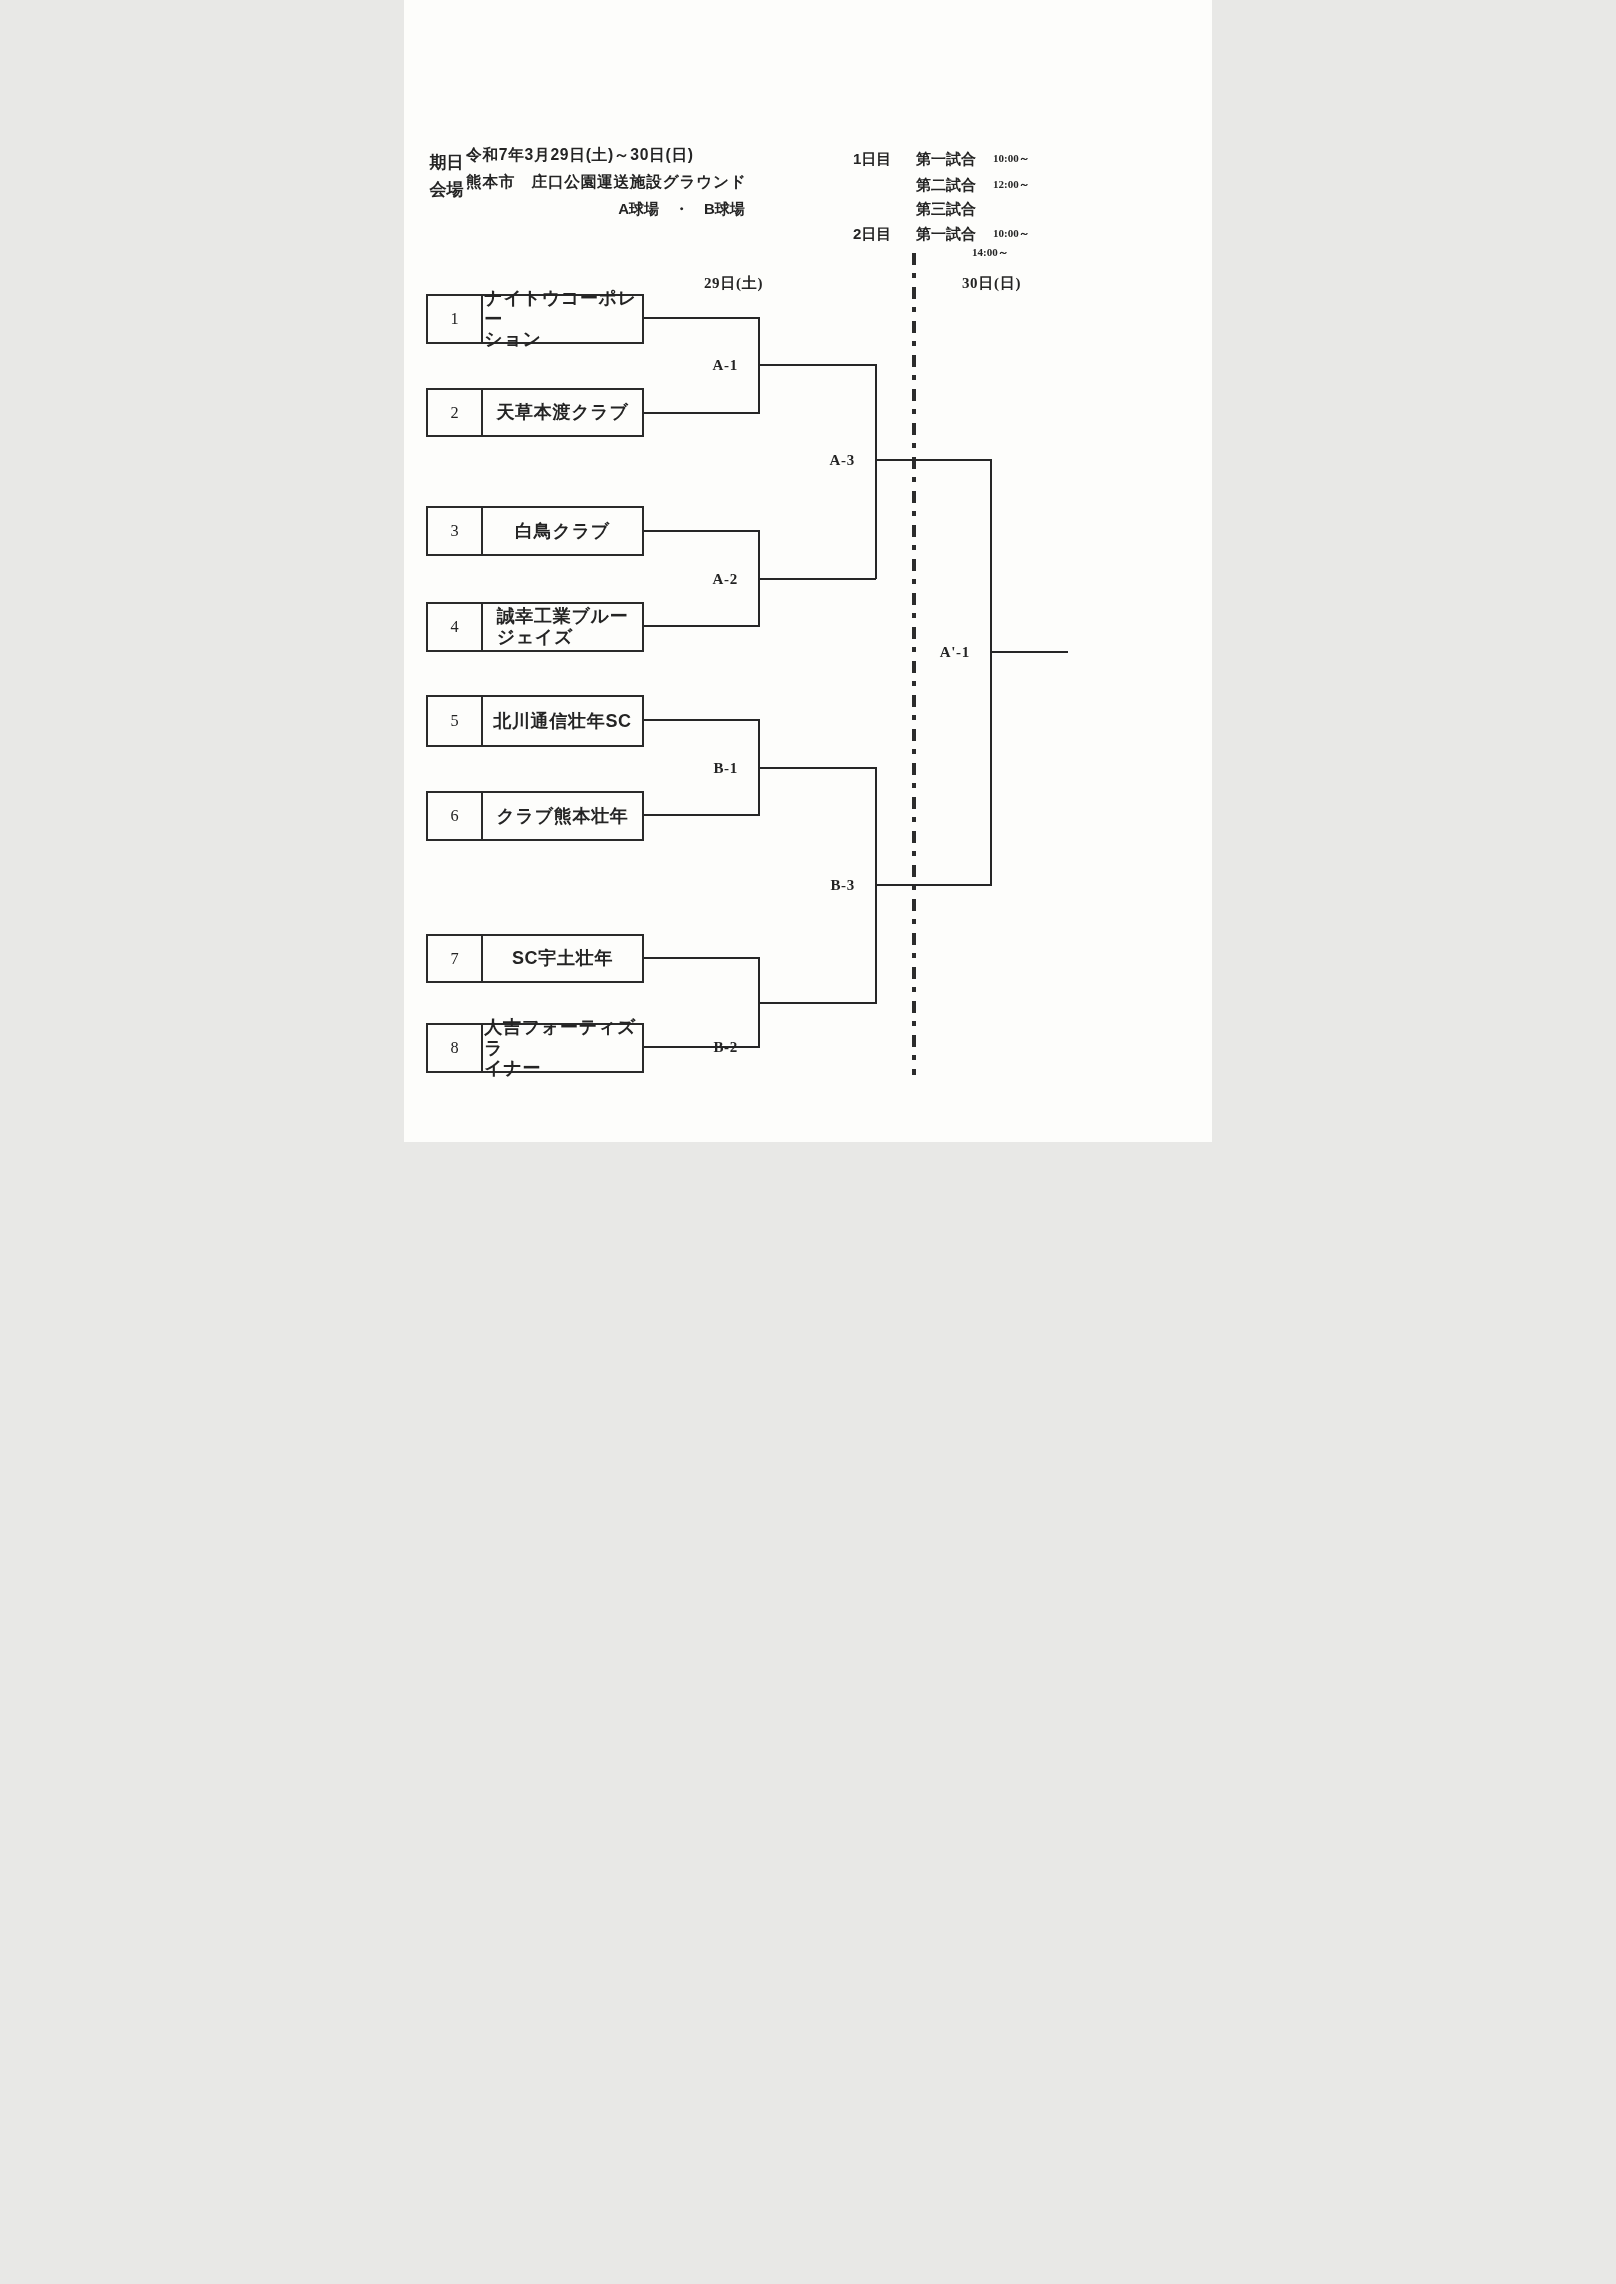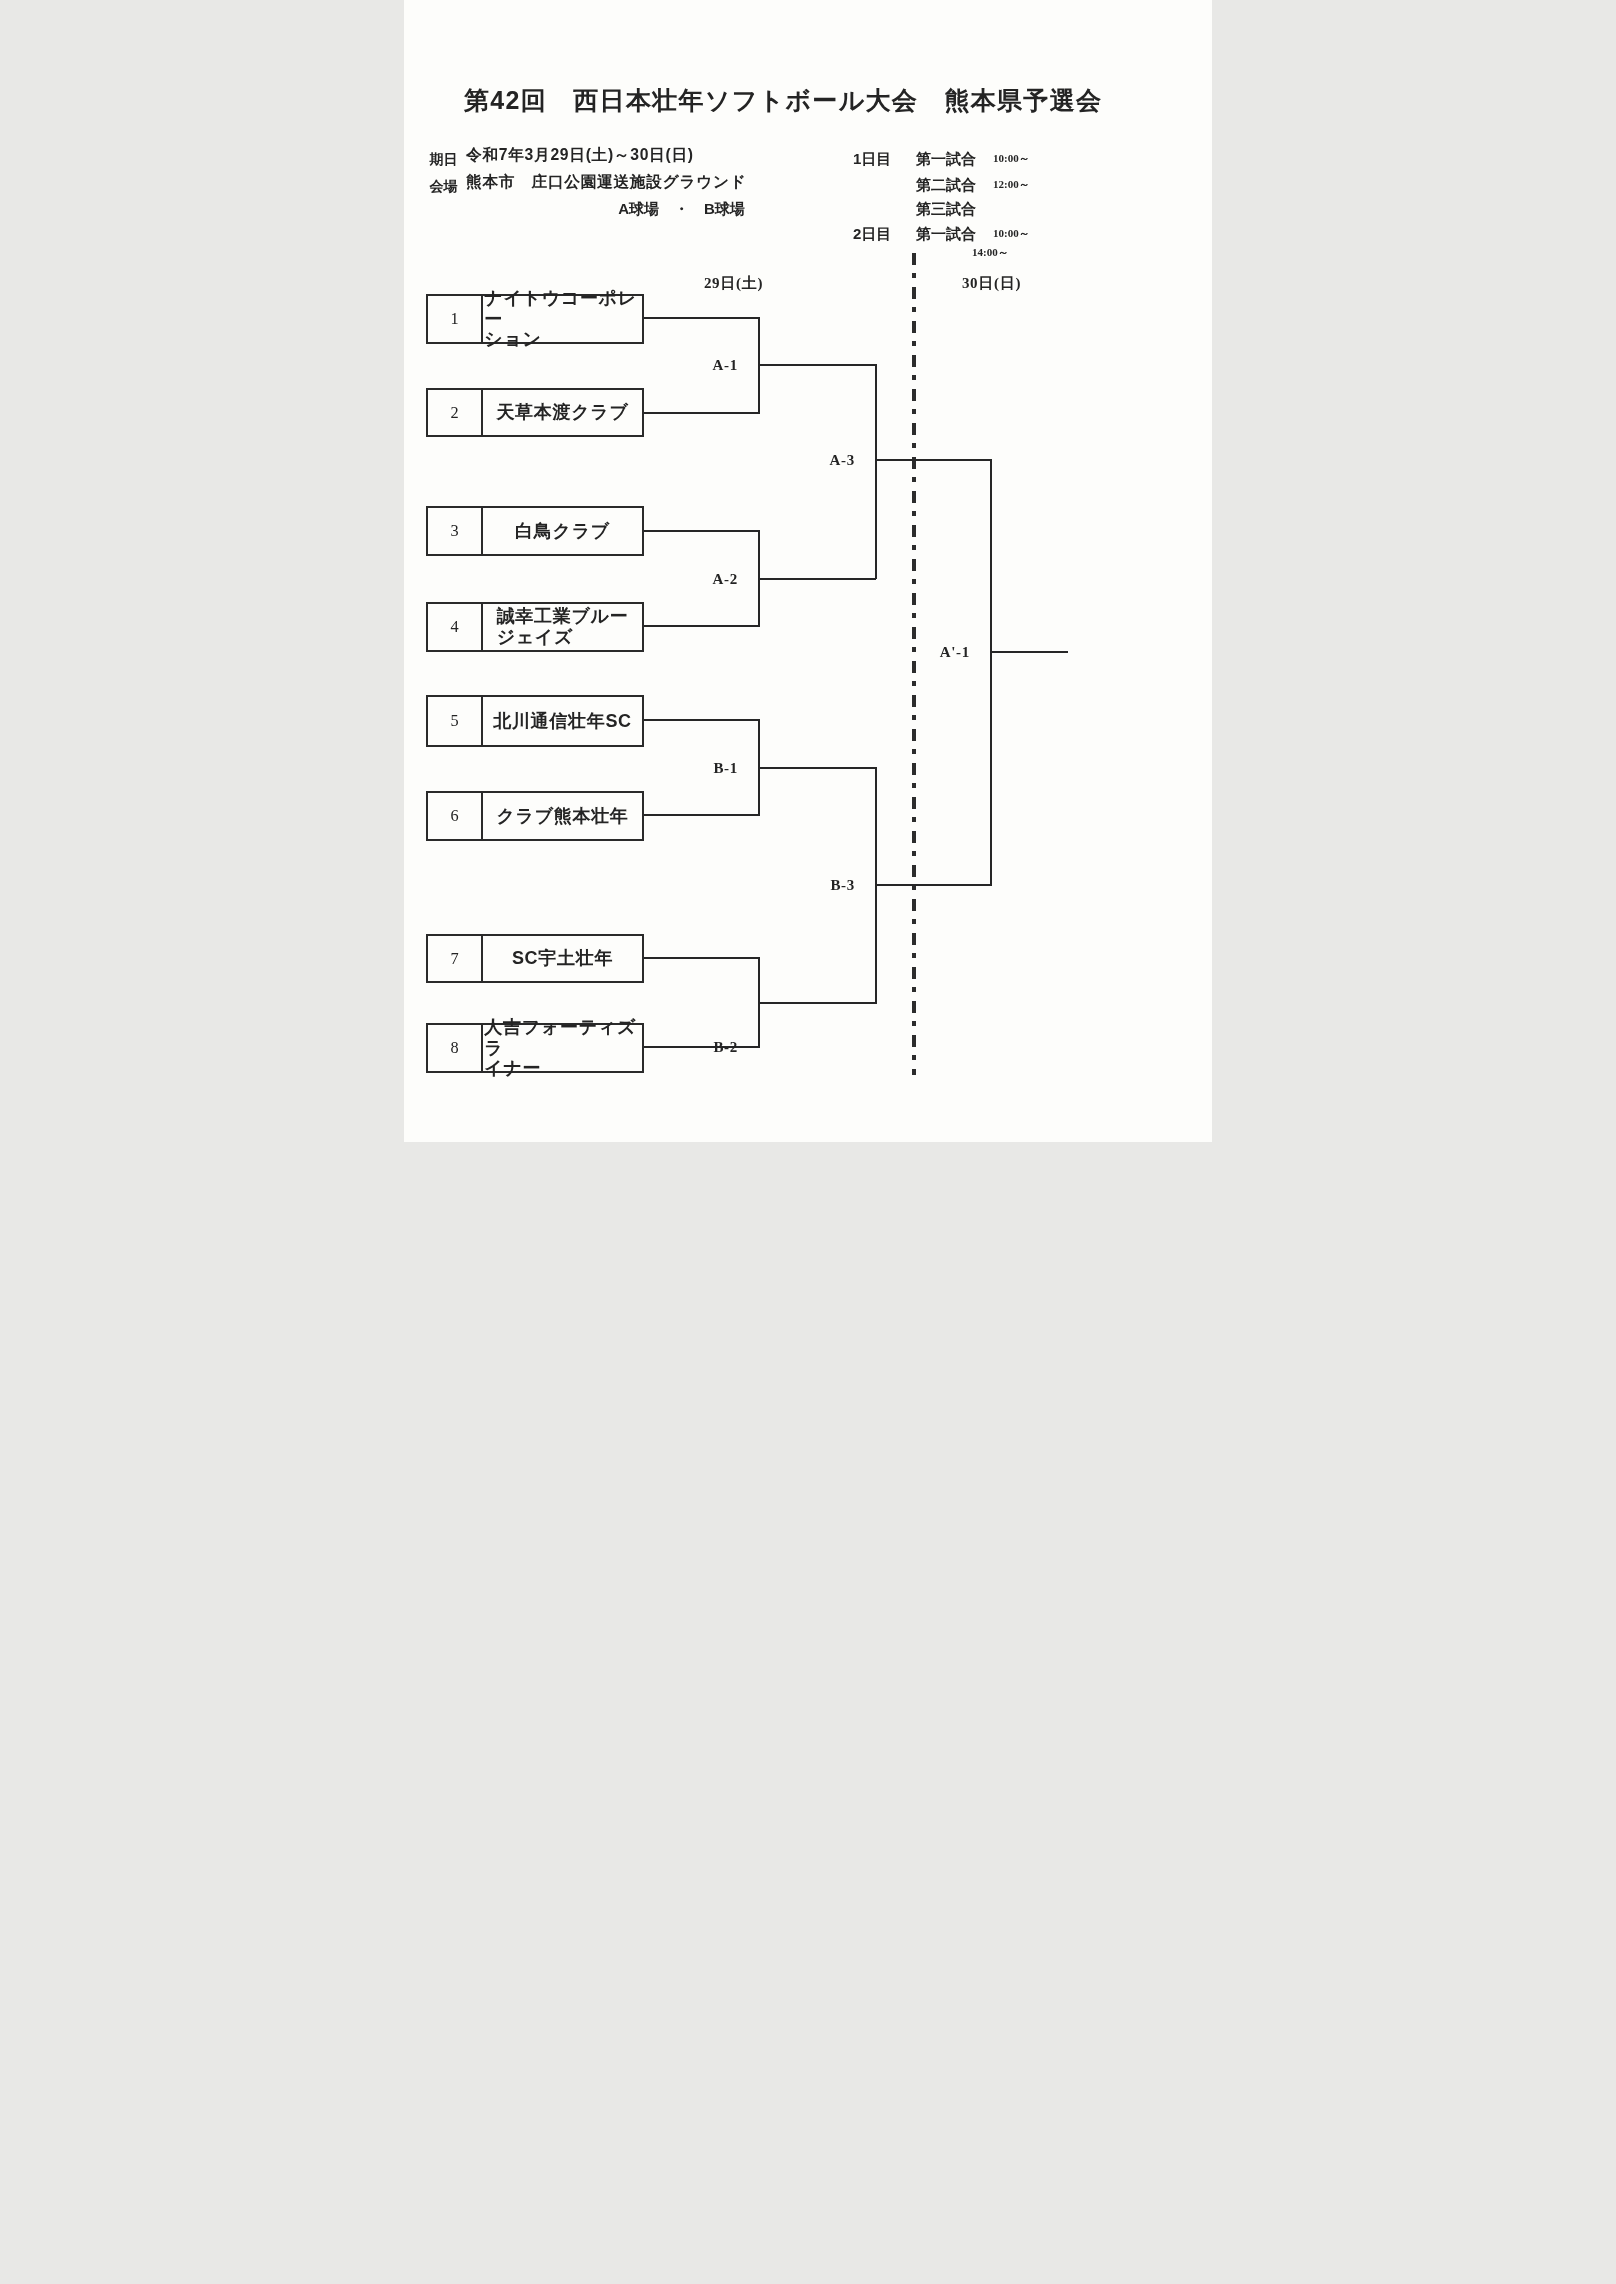--- a/index.html
+++ b/index.html
@@ -10,21 +10,21 @@
     background:#fdfdfb;
     color:#242424;
     font-family:"Liberation Sans",sans-serif;
     overflow:hidden;
   }
   .abs{position:absolute;}
   .gothic{font-family:"Liberation Sans",sans-serif;font-weight:700;}
 
   .title{left:60px;top:84px;font-size:25px;letter-spacing:1.3px;white-space:nowrap;}
 
-  .info-label{font-size:14px;white-space:nowrap;}
+  .info-label{font-size:17px;white-space:nowrap;}
   .info-value{font-size:15.7px;white-space:nowrap;letter-spacing:0.7px;}
   .fields{left:196px;top:200px;width:163px;text-align:center;font-size:15px;white-space:nowrap;}
 
   .sched-cell{font-size:15px;white-space:nowrap;height:21px;line-height:21px;}
   .sched-time{font-family:Liberation Serif, serif;font-weight:700;font-size:11px;}
 
   .day-header{width:111px;text-align:center;font-size:15px;white-space:nowrap;
     font-family:"Liberation Serif",serif;font-weight:700;letter-spacing:0.7px;}
 
   
@@ -47,21 +47,20 @@
     background:repeating-linear-gradient(to bottom,
       #2c2c2c 0 11.7px, transparent 11.7px 19.6px,
       #2c2c2c 19.6px 25.5px, transparent 25.5px 34px);
   }
 </style>
 </head>
 <body>
 
 <div class="page">
 
-  <div class="abs gothic title">第42回　西日本壮年ソフトボール大会　熊本県予選会</div>
 
   <div class="abs gothic info-label" style="left:25.5px;top:151px;">期日</div>
   <div class="abs gothic info-value" style="left:62px;top:145px;">令和7年3月29日(土)～30日(日)</div>
 
   <div class="abs gothic info-label" style="left:25.5px;top:178px;">会場</div>
   <div class="abs gothic info-value" style="left:62px;top:172px;">熊本市　庄口公園運送施設グラウンド</div>
 
   <div class="abs gothic fields">A球場　・　B球場</div>
 
   <div>

